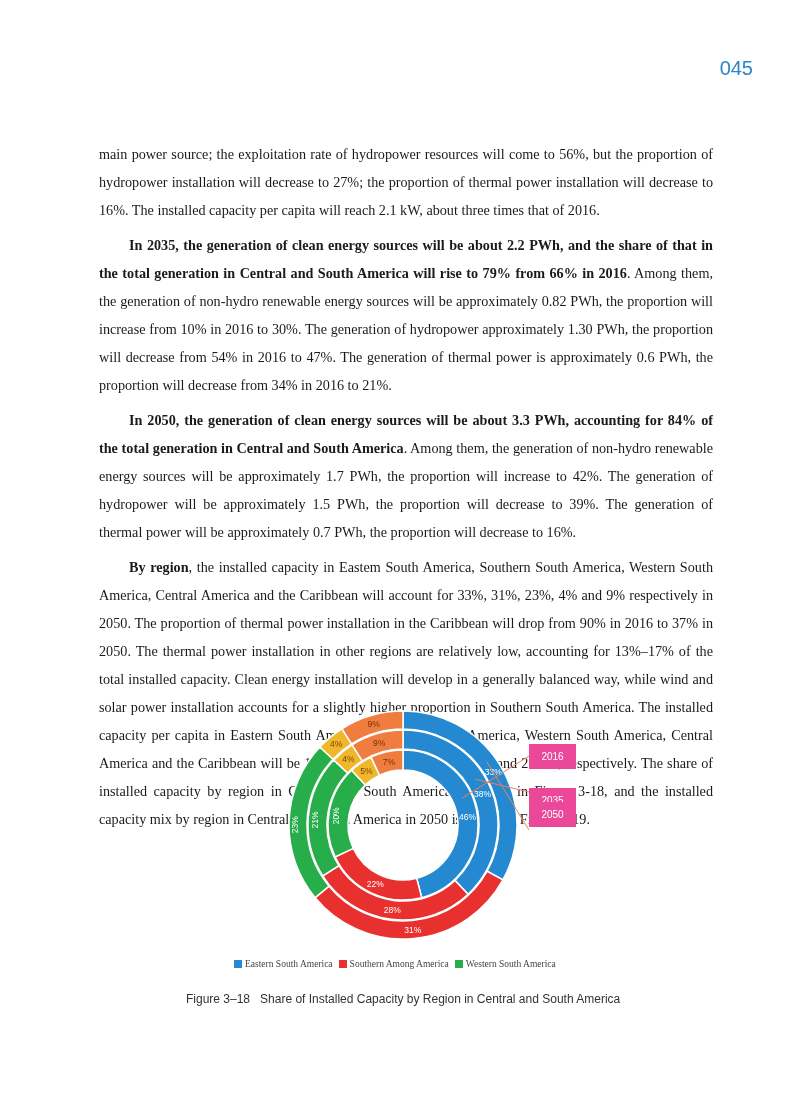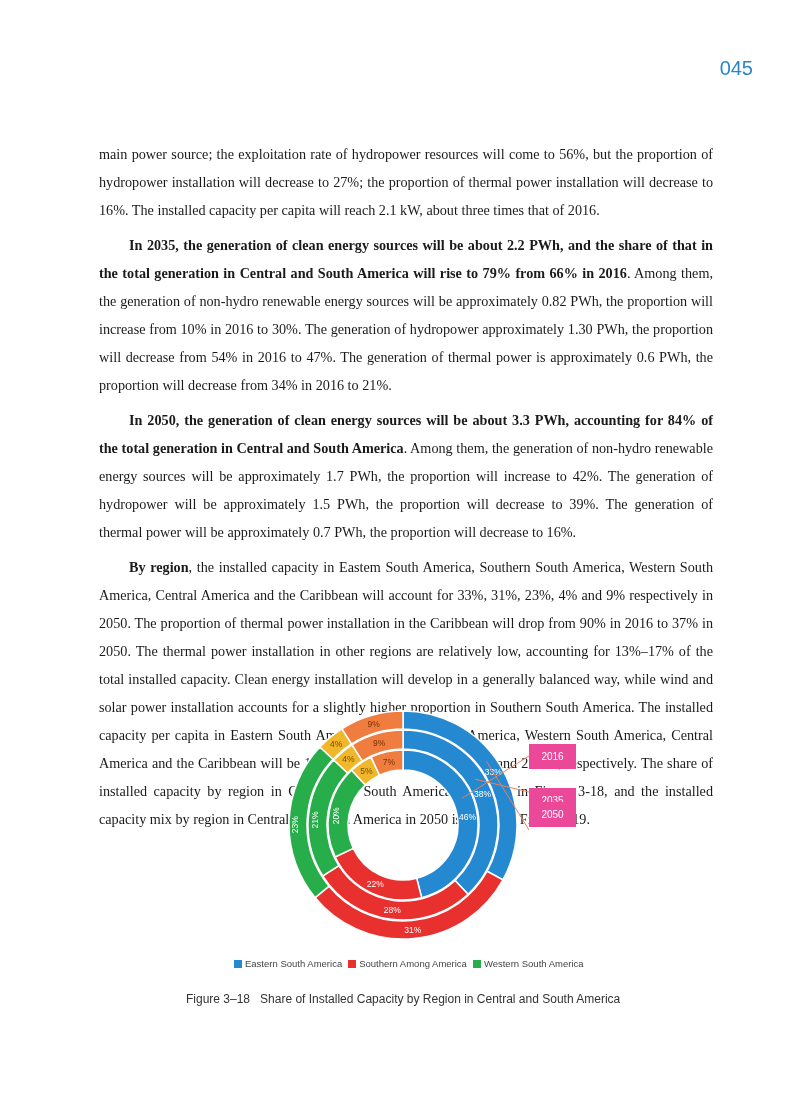--- a/index.html
+++ b/index.html
@@ -22,21 +22,21 @@
   }
   .chart-svg { position: absolute; left: 0; top: 0; }
   .year-box {
     position: absolute; left: 529px; width: 47px; height: 25px;
     background: #ec4899; color: #ffffff;
     font-family: "Liberation Sans", sans-serif; font-size: 10px;
     display: flex; align-items: center; justify-content: center;
   }
   .legend {
     position: absolute; left: 234px; top: 254px; width: 380px;
-    font-family: Liberation Sans, sans-serif; font-size: 9.5px; color: #444;
+    font-family: Liberation Serif, serif; font-size: 9.5px; color: #444;
   }
   .legend-row { display: flex; gap: 6px; height: 19px; align-items: center; }
   .legend-item { display: flex; align-items: center; gap: 3px; }
   .swatch { width: 8px; height: 8px; display: inline-block; }
   .caption {
     position: absolute; left: 186px; top: 292px; width: 460px;
     font-family: "Liberation Sans", sans-serif; font-size: 12px; color: #333;
   }
   .caption .num { margin-right: 10px; margin-top: 41px; }
 </style>

